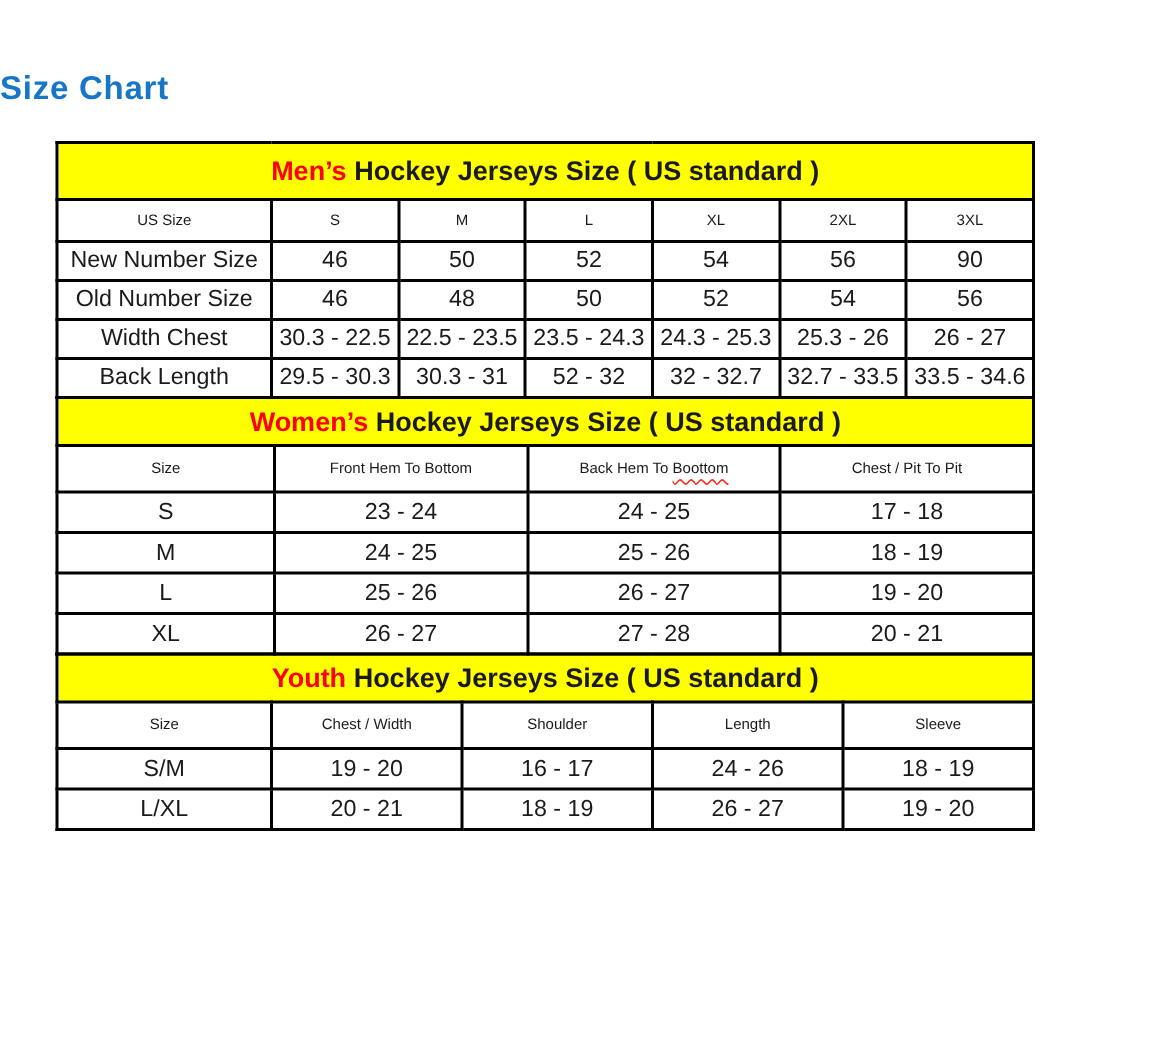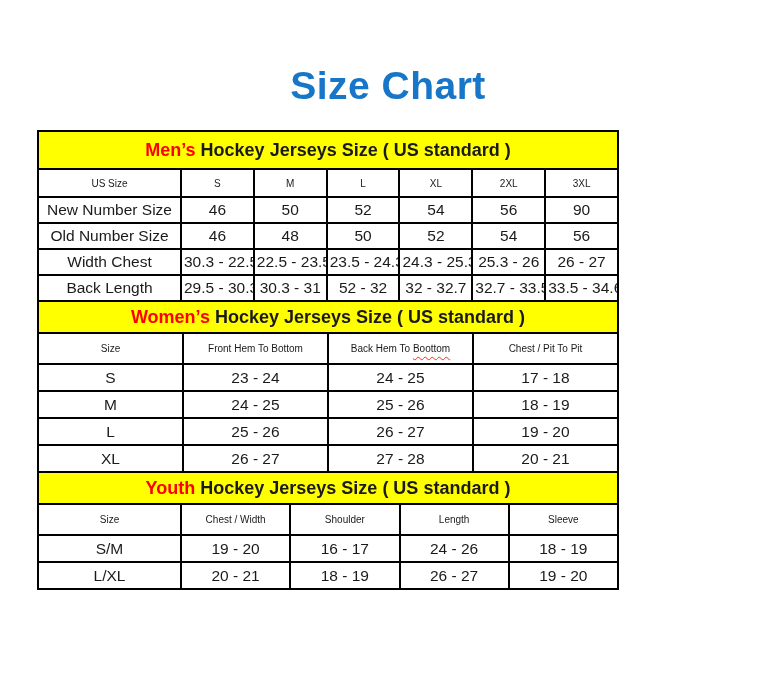--- a/index.html
+++ b/index.html
@@ -9,35 +9,34 @@
   }
   body {
     width: 776px;
     height: 692px;
     overflow: hidden;
     font-family: "Liberation Sans", sans-serif;
     color: #1a1a1a;
   }
   .page-title {
     margin: 0;
-    padding-top: 64px;
-    text-align: center;
-    font-size: 39px;
+    padding-top: 46px;
+    font-size: 22px;
     font-weight: 700;
     letter-spacing: 0.5px;
     color: #1776c7;
   }
   .tables-wrap {
     margin: 22px 36px 0 37px;
     width: 703px;
   }
   table.size-table {
     border-collapse: collapse;
     table-layout: fixed;
-    width: 582px;
+    width: 653px;
     font-size: 15px;
   }
   table.size-table + table.size-table {
     margin-top: -2px; 
     padding-left: 40px;
   }
   .size-table th, .size-table td {
     border: 2px solid #000000;
     text-align: center;
     vertical-align: middle;

